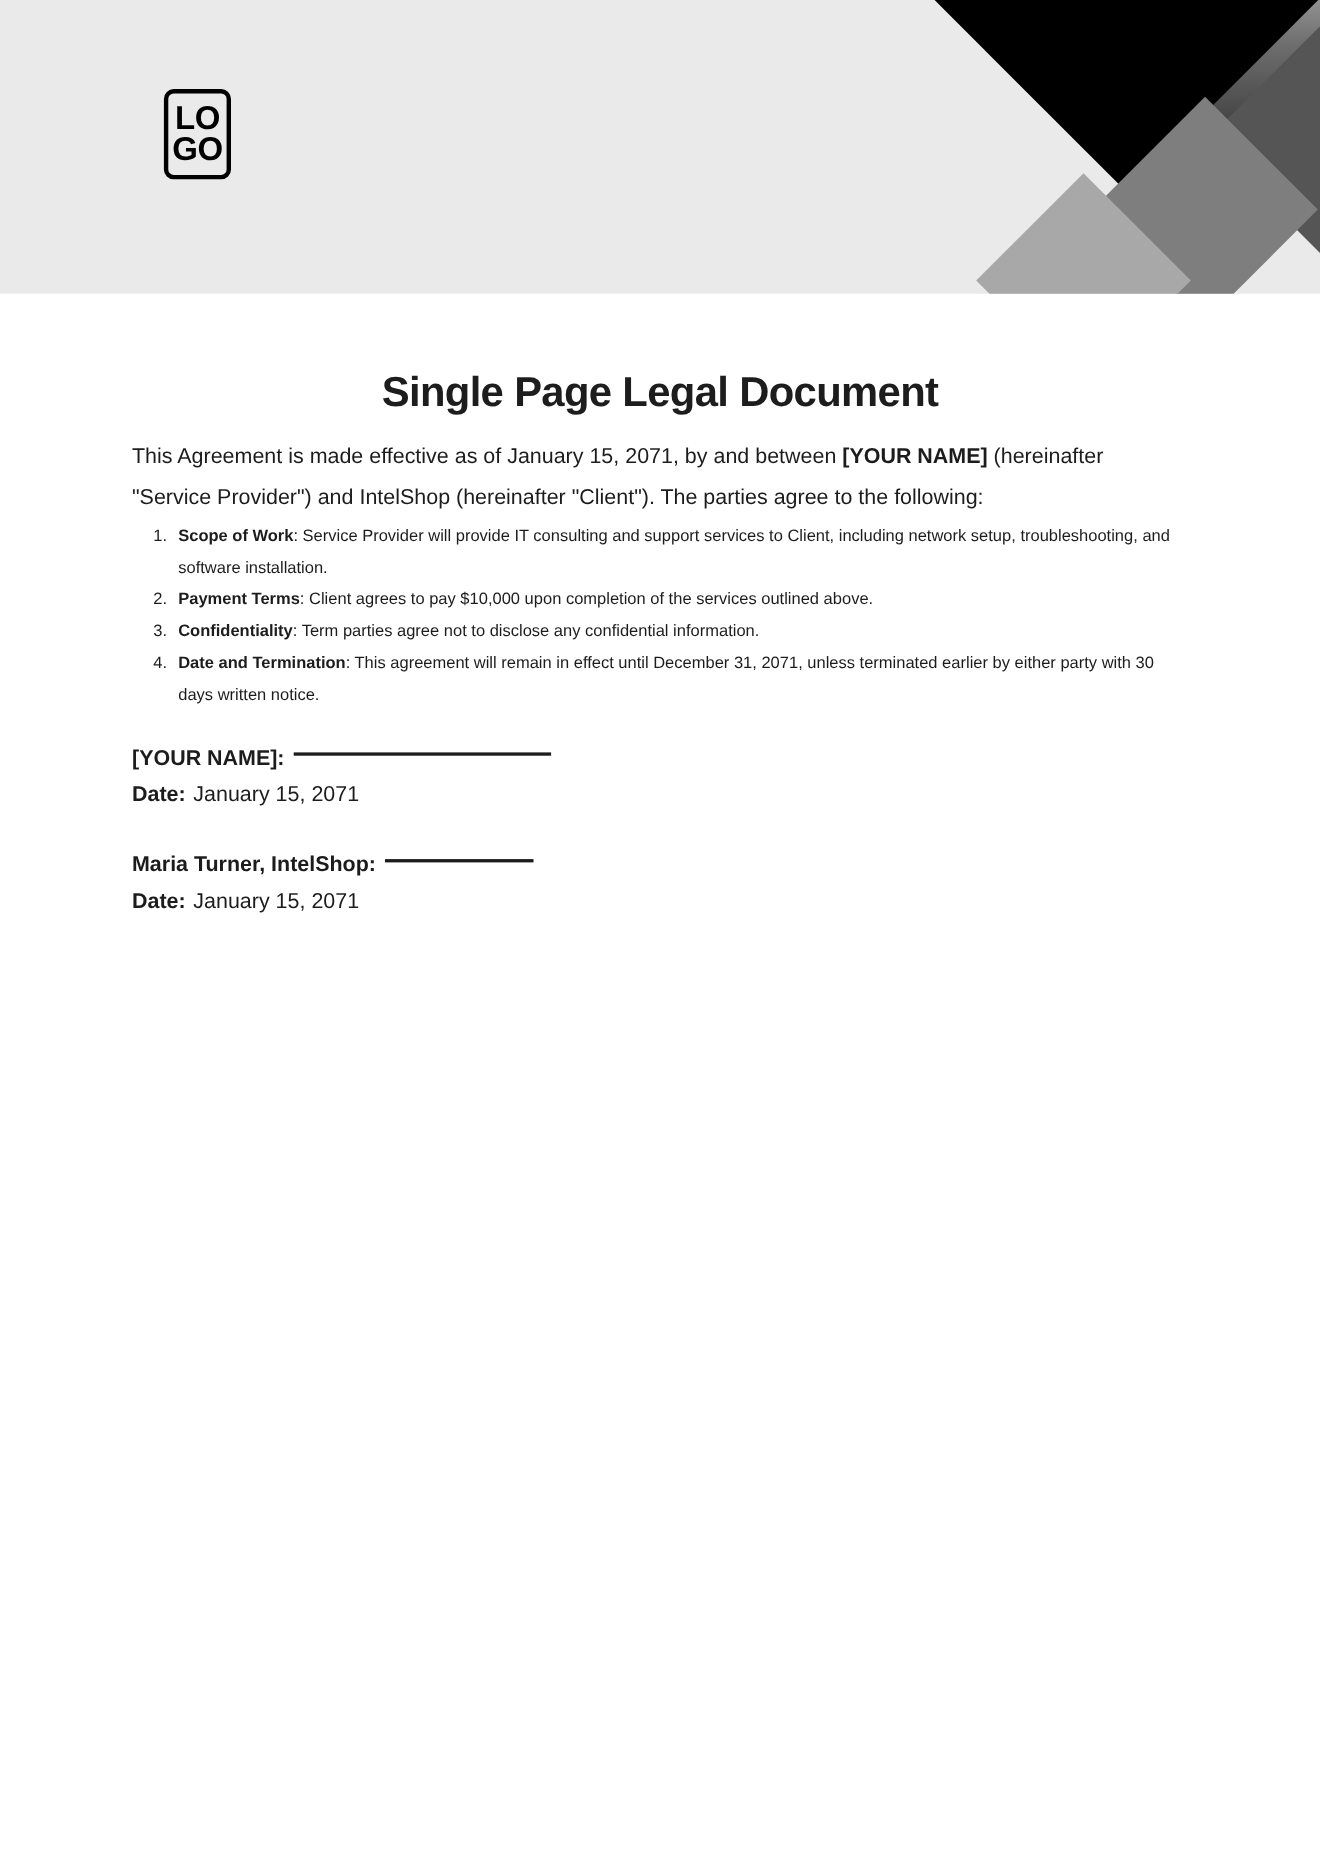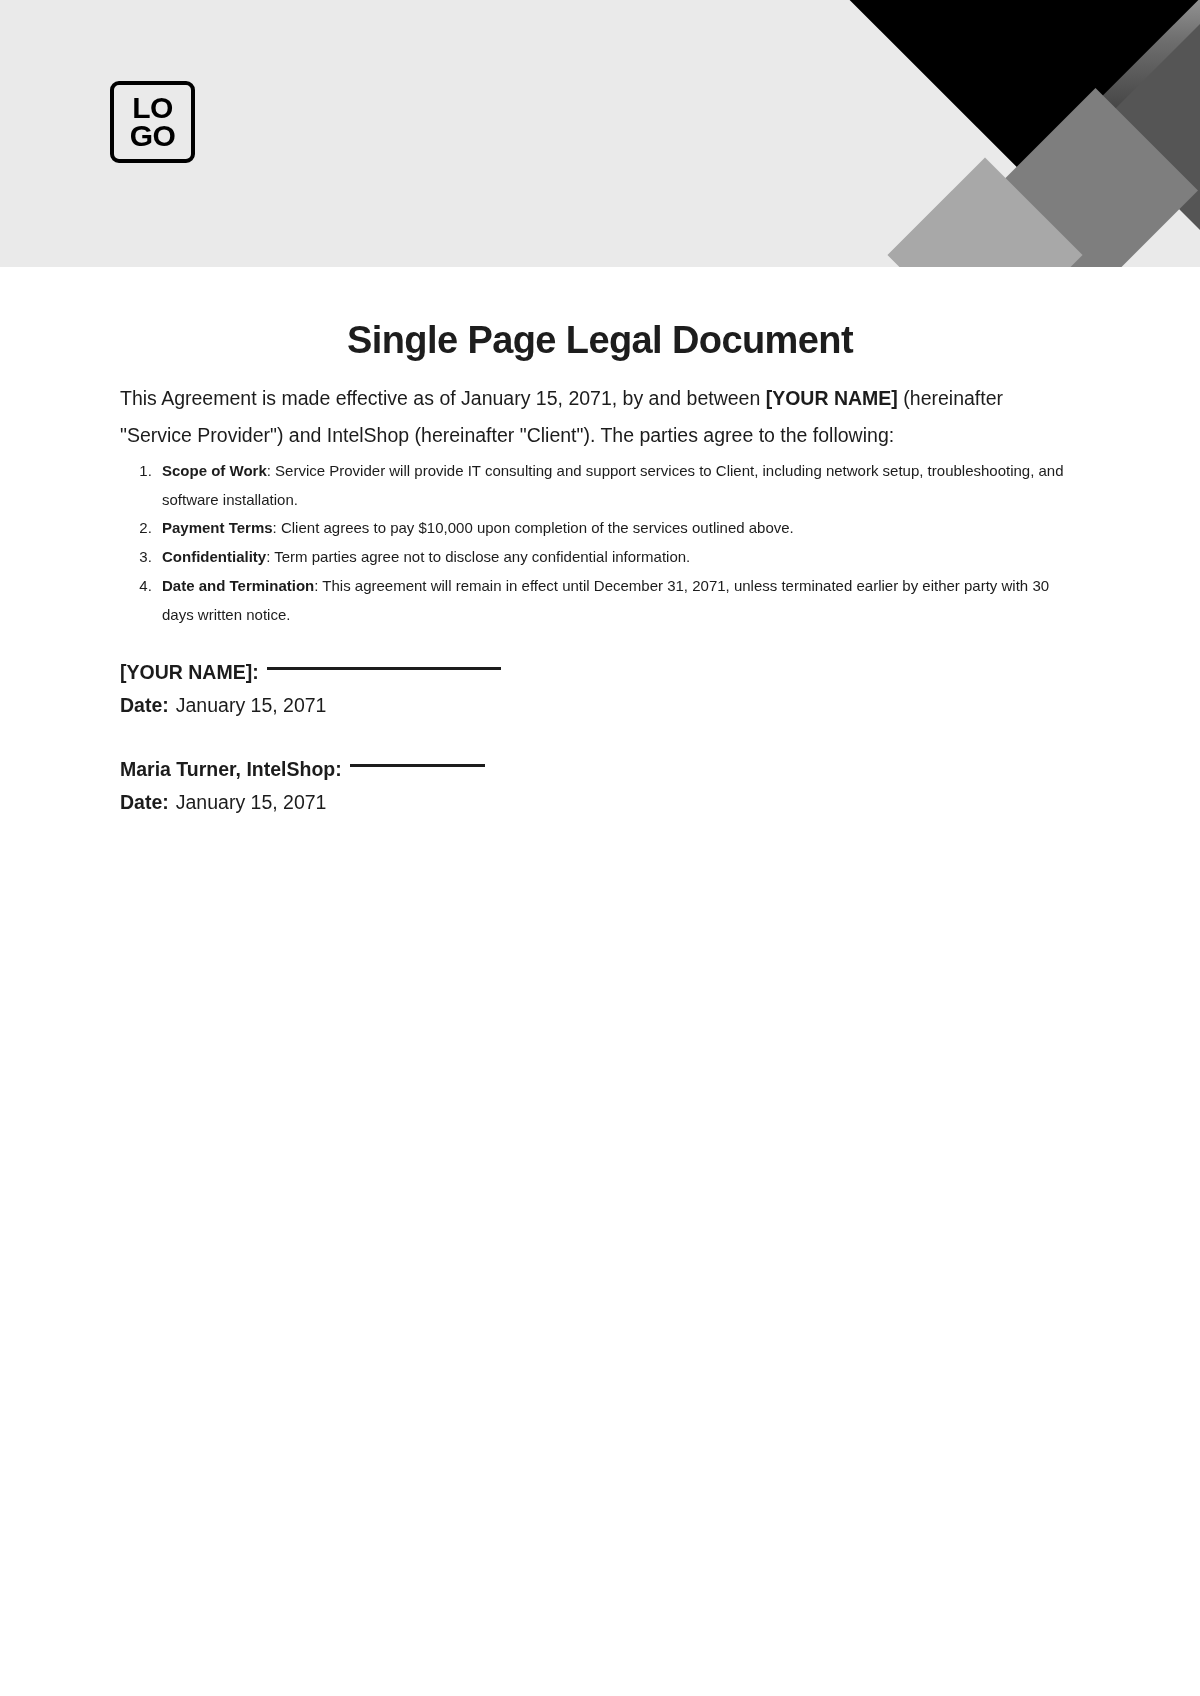--- a/index.html
+++ b/index.html
@@ -80,29 +80,30 @@
     top: 186px;
     background: #a8a8a8;
   }
 
   .logo-block {
     position: absolute;
     left: 110px;
     top: 81px;
   }
   .logo-box {
-    width: 85px;
+    width: 61px;
     height: 82px;
     border: 4px solid #000000;
     border-radius: 9px;
     display: flex;
     flex-direction: column;
     align-items: center;
     justify-content: center;
     line-height: 0.95;
+    margin-left: 39px;
   }
   .logo-box span {
     font-family: "Liberation Sans", sans-serif;
     font-weight: bold;
     font-size: 30px;
     letter-spacing: -0.5px;
     color: #000000;
   }
   .contact-line {
     margin-top: 20px;
@@ -126,21 +127,21 @@
     position: relative;
     padding: 0 120px;
   }
   .doc-title {
     text-align: center;
     font-size: 38px;
     font-weight: bold;
     letter-spacing: -0.6px;
     color: #1d1d1d;
     margin: 0;
-    padding-top: 52px;
+    padding-top: 69px;
     padding-bottom: 18px;
   }
   .intro {
     font-size: 19.5px;
     line-height: 1.92;
     margin: 0 0 2px 0;
     color: #1c1c1c;
     text-align: left;
   }
   .intro b { font-weight: bold; }

